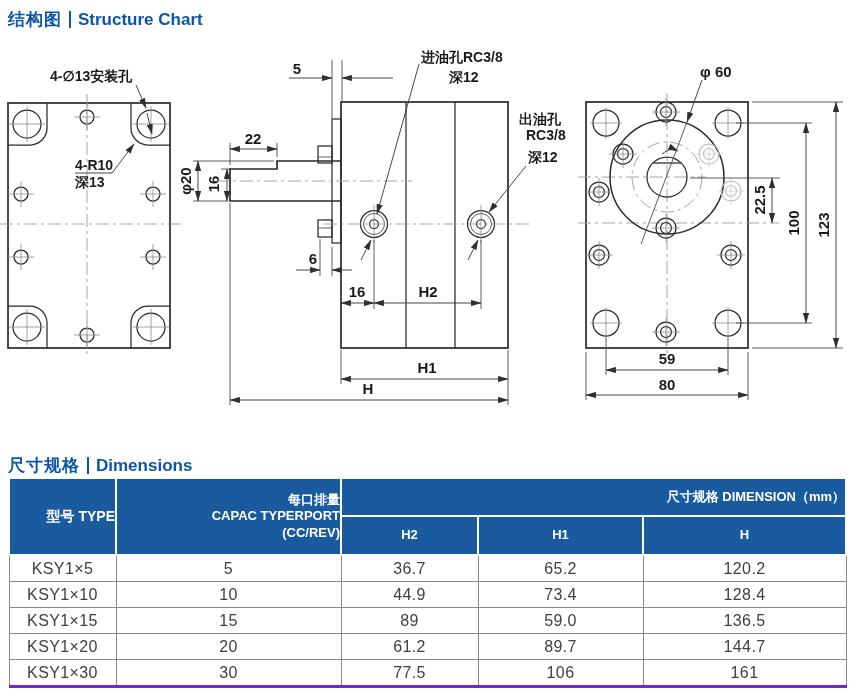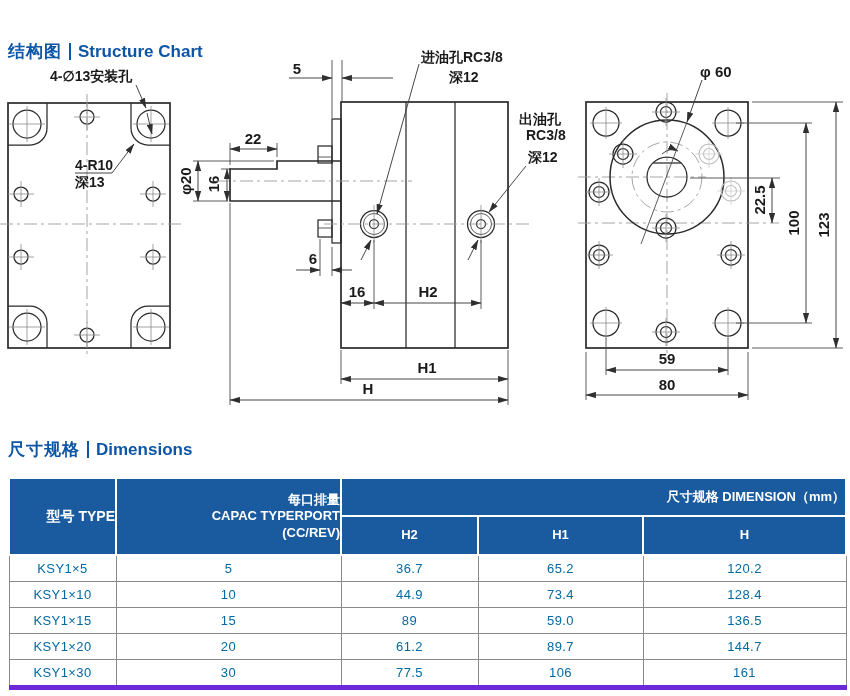--- a/index.html
+++ b/index.html
@@ -1,21 +1,21 @@
 <!DOCTYPE html>
 <html><head>
 <meta charset="utf-8">
 <style>
   html,body{margin:0;padding:0;background:#ffffff;}
   body{width:850px;height:696px;position:relative;font-family:"Liberation Sans",sans-serif;overflow:hidden;}
   .sec-title{position:absolute;left:8px;display:flex;align-items:center;gap:7px;color:#0d56a6;font-weight:bold;font-size:17px;}
   .sec-title .zh{letter-spacing:1px;}
   .title-divider{display:inline-block;width:2px;height:17px;background:#0d56a6;}
-  #title-structure{top:8px;margin-top:32px;}
-  #title-dimensions{top:438px;}
+  #title-structure{top:8px;}
+  #title-dimensions{top:454px;}
   svg#drawings{position:absolute;left:0;top:0;}
 
   
   .ol{fill:none;stroke:#2a2a2a;stroke-width:1.7;}
   .ml{fill:none;stroke:#2a2a2a;stroke-width:1.25;}
   .tl{fill:none;stroke:#4a4a4a;stroke-width:0.9;}
   .dl{fill:none;stroke:#3c3c3c;stroke-width:0.95;}
   .cl{fill:none;stroke:#9b9b9b;stroke-width:0.9;stroke-dasharray:13 4 3 4;}
   .ch{stroke:#8a8a8a;stroke-width:0.8;}
   .ph{fill:none;stroke:#bcbcbc;stroke-width:1.1;}
@@ -23,22 +23,22 @@
   text.dt{font:600 15px "Liberation Sans",sans-serif;fill:#1a1a1a;}
   text.lb{font:600 14px "Liberation Sans",sans-serif;fill:#1a1a1a;}
   marker path{fill:#2f2f2f;}
 
   
   .dims-table{position:absolute;left:8px;top:477px;width:837px;border-collapse:collapse;table-layout:fixed;}
   .dims-table th{background:#1a5a9f;color:#ffffff;border:2px solid #ffffff;font-size:13px;font-weight:bold;text-align:center;vertical-align:middle;padding:0;line-height:1.25;}
   .dims-table thead tr:first-child th{height:36px;text-align:right;}
   .dims-table thead tr:last-child th{height:37px;}
   .dims-table th.big{font-size:14px;}
-  .dims-table td{border:1px solid #8a8a8a;height:25px;text-align:center;vertical-align:middle;font-size:13px;color:#0369a1;padding:0;letter-spacing:0.4px;margin-left:17px;}
-  .dims-table tbody tr:last-child td{border-bottom:5px solid #6d28d9;}
+  .dims-table td{border:1px solid #8a8a8a;height:25px;text-align:center;vertical-align:middle;font-size:16px;color:#404040;padding:0;letter-spacing:0.4px;margin-left:17px;}
+  .dims-table tbody tr:last-child td{border-bottom:3px solid #6d28d9;}
 </style>
 </head>
 <body>
 
 <div class="sec-title" id="title-structure">
   <span class="zh">结构图</span>
   <span class="title-divider"></span>
   <span class="en">Structure Chart</span>
 </div>
 

